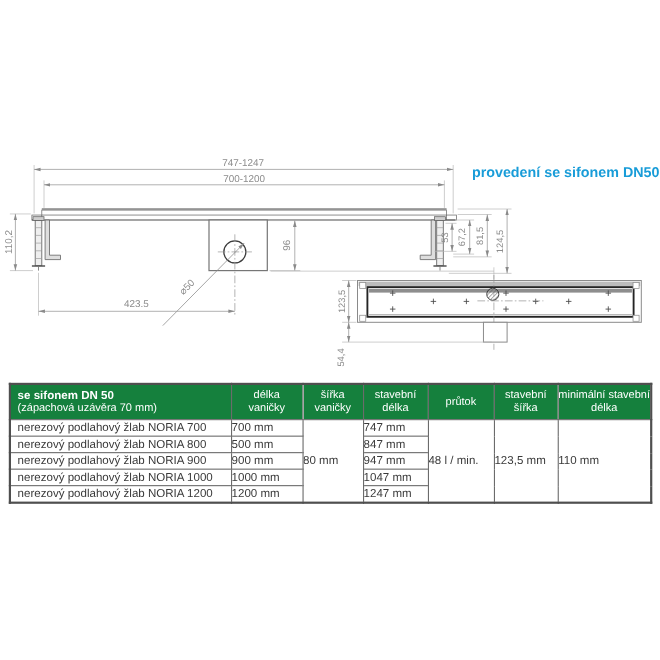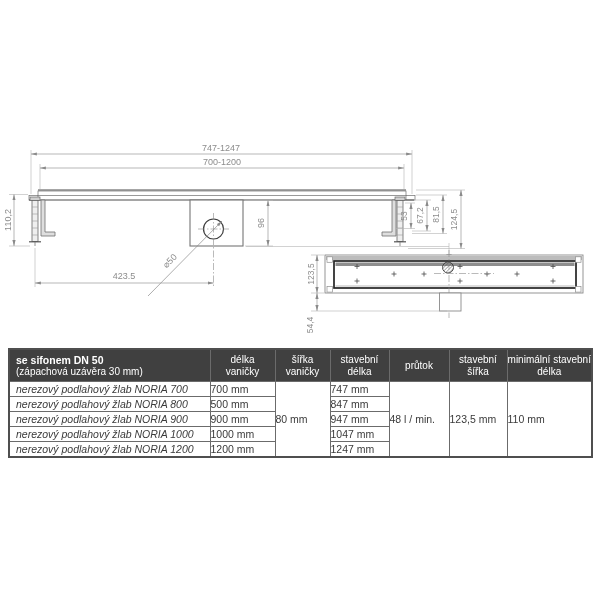--- a/index.html
+++ b/index.html
@@ -6,27 +6,27 @@
   .page{position:relative;width:600px;height:600px;background:#ffffff;overflow:hidden;
         font-family:"Liberation Sans","DejaVu Sans",sans-serif;}
   .drawing-svg{position:absolute;left:0;top:0;}
   .drawing-title{position:absolute;left:429px;top:149px;font-size:13px;font-weight:bold;
         color:#189cd8;white-space:nowrap;}
   
   table.spec{position:absolute;left:8px;top:348px;border-collapse:collapse;
         table-layout:fixed;width:583px;border:2px solid #4f4f4f;}
   table.spec td,table.spec th{border:1px solid #6b6b6b;padding:0;overflow:hidden;
         font-weight:normal;}
-  thead th{background:#404040;color:#ffffff;height:31px;font-size:10px;line-height:12px;
+  thead th{background:#15803d;color:#ffffff;height:31px;font-size:10px;line-height:12px;
         text-align:center;vertical-align:middle;}
   thead th.name-col{text-align:left;padding-left:6px;}
   thead th.name-col .t1{font-weight:bold;font-size:10.5px;}
   tbody td{height:14px;font-size:10.5px;color:#3a3a3a;text-align:left;
         vertical-align:middle;background:#fff;line-height:14px;}
-  tbody td.name{text-align:left;padding-left:6px;white-space:nowrap;font-style:italic;}
+  tbody td.name{text-align:left;padding-left:6px;white-space:nowrap;}
   
   .obj{stroke:#4d4d4d;fill:none;stroke-width:1;}
   .objthin{stroke:#6e6e6e;fill:none;stroke-width:0.7;}
   .dim{stroke:#9a9a9a;stroke-width:0.7;fill:none;}
   .ext{stroke:#b4b4b4;stroke-width:0.6;fill:none;}
   .cl{stroke:#8c8c8c;stroke-width:0.6;fill:none;stroke-dasharray:7 2 1.5 2;}
   text.dimtxt{fill:#8c8c8c;font-size:9px;font-family:"Liberation Sans","DejaVu Sans",sans-serif;}
   text.dimtxt-s{fill:#8c8c8c;font-size:8.5px;font-family:"Liberation Sans","DejaVu Sans",sans-serif;}
 </style>
 </head>
@@ -197,36 +197,37 @@
       </g>
 
       <g>
         <line class="ext" x1="311" y1="311" x2="447" y2="311"></line>
         <line class="dim" x1="317" y1="293" x2="317" y2="311" marker-start="url(#aS)" marker-end="url(#aE)"></line>
         <text class="dimtxt-s" x="312.5" y="325" text-anchor="middle" transform="rotate(-90 312.5 325)">54,4</text>
       </g>
     </g>
   </svg>
 
+  <div class="drawing-title">provedení se sifonem DN50</div>
 
   <table class="spec">
     <colgroup>
       <col style="width:201px">
         <col style="width:65px">
         <col style="width:55px">
       <col style="width:59px">
         <col style="width:60px">
         <col style="width:58px">
         <col style="width:85px">
     </colgroup>
     <thead>
       <tr>
         <th class="name-col">
           <div class="t1">se sifonem DN 50</div>
-          <div>(zápachová uzávěra 30 mm)</div>
+          <div>(zápachová uzávěra 70 mm)</div>
         </th>
         <th>
           <div>délka</div>
             <div>vaničky</div>
         </th>
         <th>
           <div>šířka</div>
             <div>vaničky</div>
         </th>
         <th>

